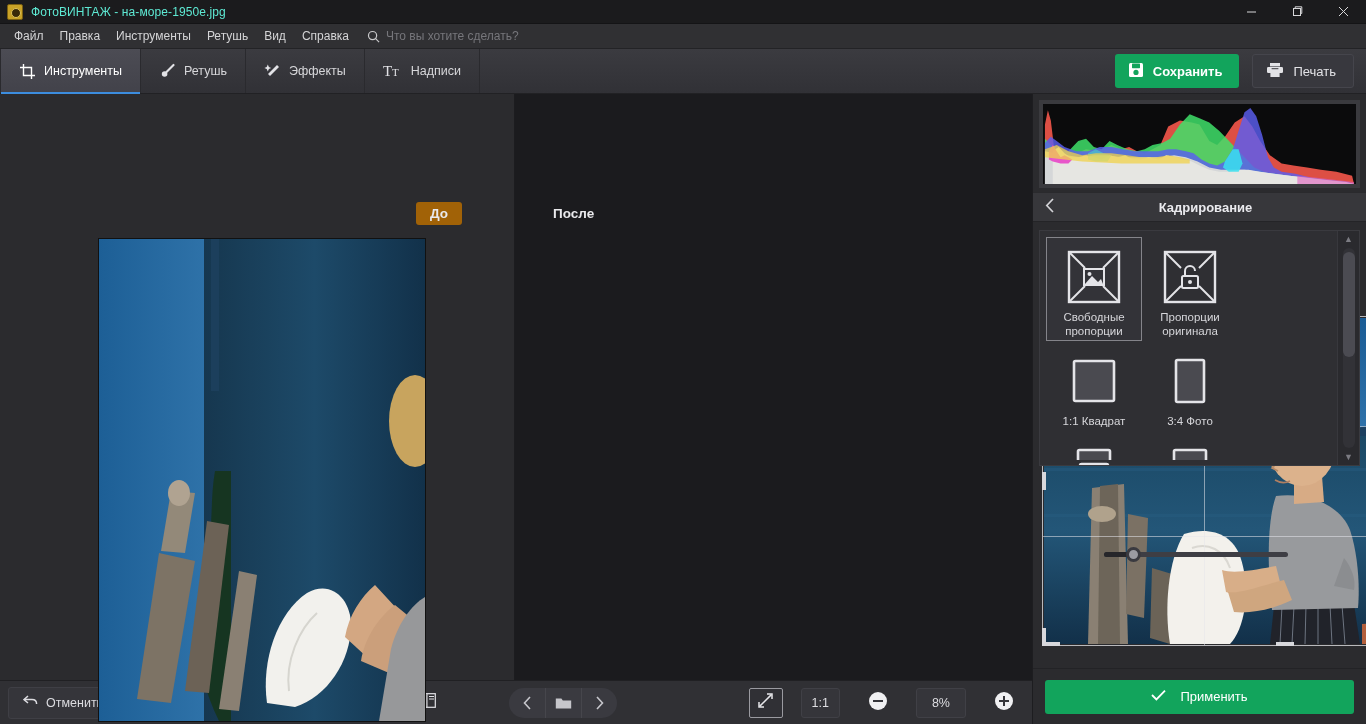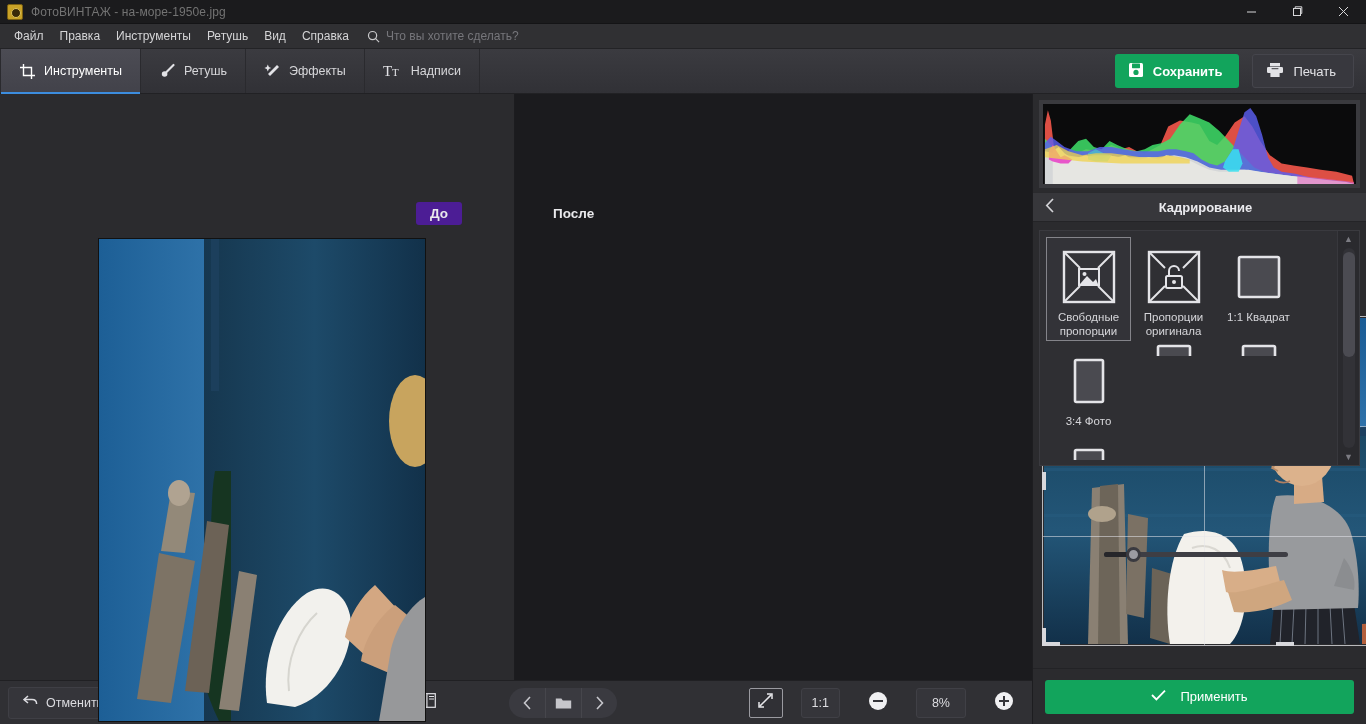--- a/index.html
+++ b/index.html
@@ -30,21 +30,21 @@
     border: 1px solid #7a5f12;
     border-radius: 2px;
     position: relative; flex: 0 0 16px;
   }
   .app-icon::before {
     content:""; position:absolute; left:3px; top:3px;
     width:8px; height:8px; border-radius:50%;
     background:#3a2a08; border:1px solid #e0c35a;
   }
   .title-text {
-    color: #737373; font-size: 12px; letter-spacing: .1px;
+    color: #5eead4; font-size: 12px; letter-spacing: .1px;
     white-space: nowrap;
   }
   .win-btns { margin-left: auto; display: flex; height: 24px; }
   .win-btn {
     width: 46px; height: 24px;
     display: flex; align-items: center; justify-content: center;
     color: #d8d8da; font-size: 12px; line-height: 1;
   }
   .win-btn svg { display:block; }
 
@@ -135,21 +135,21 @@
     position: relative; display: flex; flex-direction: column;
     align-items: center; justify-content: center;
   }
   .pane-before { width: 515px; flex: 0 0 515px; background: #2b2b2e; border-right: 1px solid #1c1c1f;}
   .pane-after  { flex: 1 1 auto; background: #1b1b1e; }
   .pane-label {
     position: absolute; top: 8px;
     font-size: 13.5px; font-weight: bold; color: #e9e9ec;
     padding: 4px 14px; border-radius: 3px;
   }
-  .pane-before .pane-label { right: 52px; top: 108px; background:#4c1d95; }
+  .pane-before .pane-label { right: 52px; top: 108px; background:#a16207; }
   .pane-after  .pane-label { left: 24px; top: 108px; }
 
   
   .photo-before-wrap {
     position: absolute; left: 99px; top: 145px;
     width: 326px; height: 482px;
     overflow: hidden; background: #000;
     box-shadow: 0 0 0 1px #111;
   }
   .photo-rot {
@@ -276,21 +276,21 @@
     display: flex; position: relative; overflow: hidden;
   }
   .presets-grid {
     flex: 1 1 auto;
     display: flex; flex-wrap: wrap;
     align-content: flex-start;
     padding: 6px 4px 0 6px;
     gap: 0;
   }
   .preset {
-    width: 85px; height: 104px;
+    width: 96px; height: 104px;
     display: flex; flex-direction: column; align-items: center;
     padding-top: 9px;
     border: 1px solid transparent;
   }
   .preset.sel { border-color: #84848a; background: #333338; }
   .preset .pthumb { display: flex; align-items: center; justify-content: center; height: 60px;}
   .preset .plabel {
     margin-top: 3px; text-align: center;
     font-size: 11.5px; color: #d6d6da; line-height: 14px;
   }

